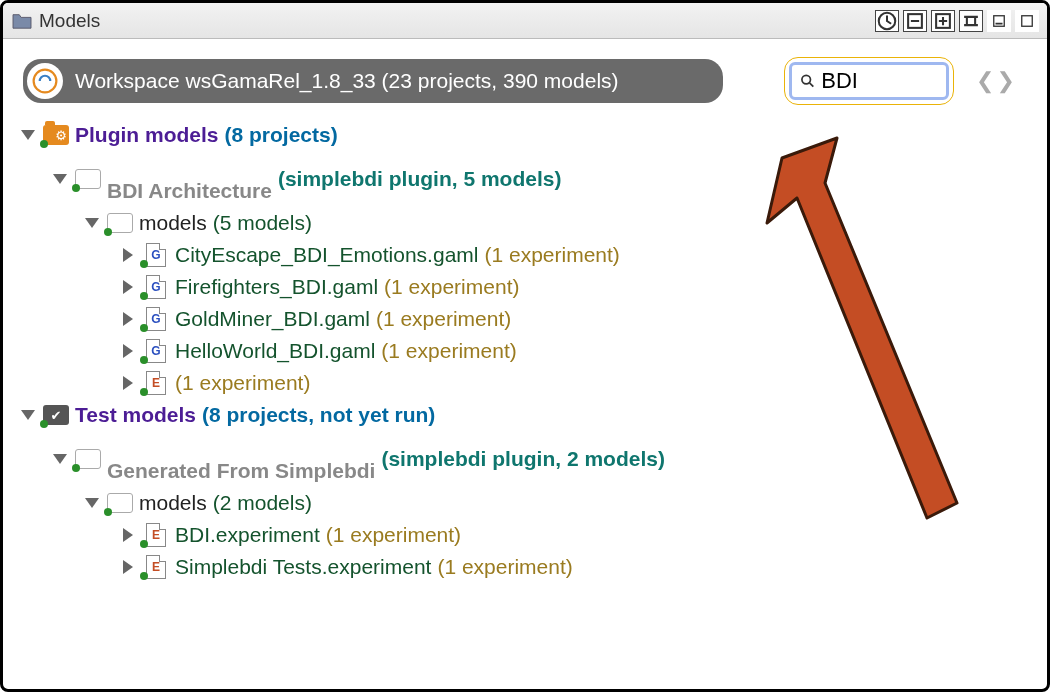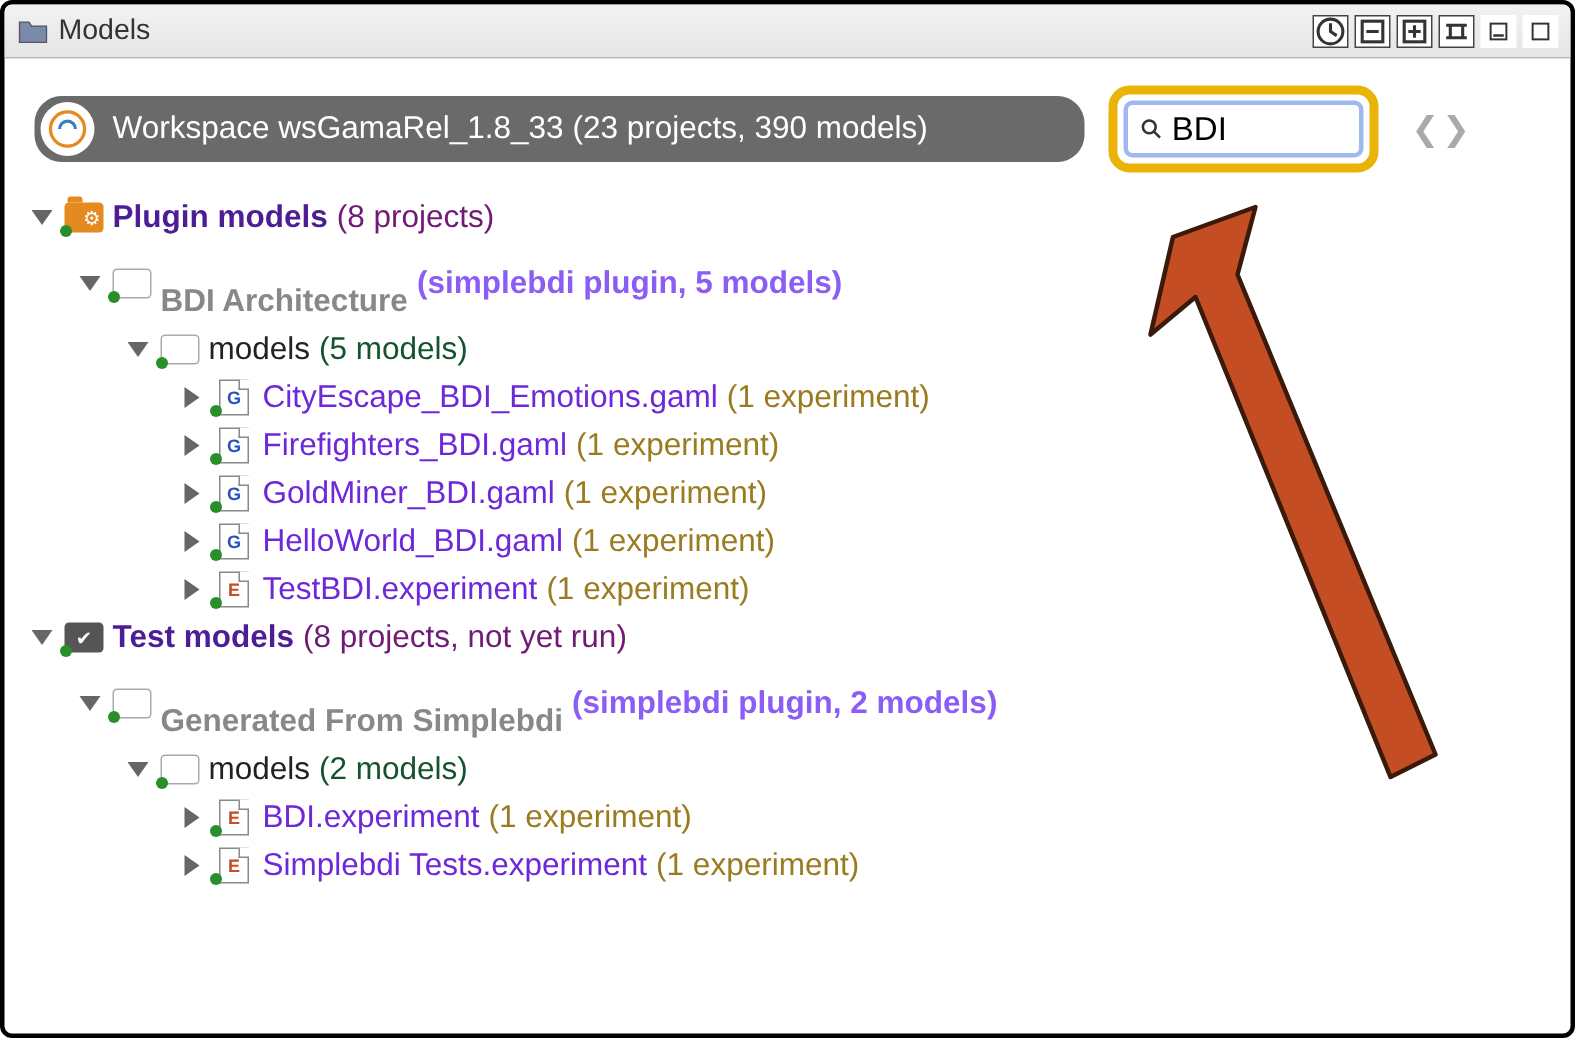--- a/index.html
+++ b/index.html
@@ -54,23 +54,24 @@
       max-width: 700px;
     }
     .workspace-icon {
       width: 36px; height: 36px;
       background: #fff;
       border-radius: 50%;
       display: flex; align-items: center; justify-content: center;
     }
     .search-wrap {
       position: relative;
-      border: 6px solid #eab308;
+      border: 1px solid #eab308;
       border-radius: 14px;
       padding: 4px;
+      margin-left: 45px;
     }
     .search-field {
       width: 160px;
       height: 38px;
       border: 3px solid #9fb8f0;
       border-radius: 6px;
       display: flex;
       align-items: center;
       padding: 0 8px;
       gap: 6px;
@@ -150,26 +151,26 @@
       font-size: 12px; font-weight: bold;
     }
     .file-ic::before {
       content: ""; position: absolute; top: -1px; right: -1px;
       width: 6px; height: 6px; background: #fff; border-left: 1.5px solid #888;
       border-bottom: 1.5px solid #888;
     }
     .file-ic.g { color: #2a4fbf; }
     .file-ic.e { color: #c44d24; }
     .cat-label { color: #4c1d95; font-weight: 700; }
-    .cat-count { color: #701a75; font-weight: 400; }
+    .cat-count { color: #0369a1; font-weight: 700; }
     .proj-label { color: #888; font-weight: 700; margin-top: 24px; }
-    .proj-meta { color: #8b5cf6; font-weight: 700; }
+    .proj-meta { color: #0f766e; font-weight: 700; }
     .folder-label { color: #222; }
     .folder-meta { color: #14532d; }
-    .file-label { color: #6d28d9; }
+    .file-label { color: #14532d; }
     .file-meta { color: #9a7b20; }
     .indent-1 { padding-left: 32px; }
     .indent-2 { padding-left: 64px; }
     .indent-3 { padding-left: 100px; }
     .big-arrow {
       position: absolute;
       top: 120px;
       right: 60px;
       pointer-events: none;
     }
@@ -317,21 +318,20 @@
       </span>
     <span class="file-label">HelloWorld_BDI.gaml</span>
     <span class="file-meta">(1 experiment)</span>
   </div>
   <div class="tree-row indent-3">
     <span class="arrow right"></span>
     <span class="icon-box">
         <span class="file-ic e">E</span>
         <span class="green-dot"></span>
       </span>
-    <span class="file-label">TestBDI.experiment</span>
     <span class="file-meta">(1 experiment)</span>
   </div>
 
   <div class="tree-row">
     <span class="arrow down"></span>
     <span class="icon-box">
       <span class="folder-check">✔</span>
       <span class="green-dot"></span>
     </span>
     <span class="cat-label">Test models</span>

